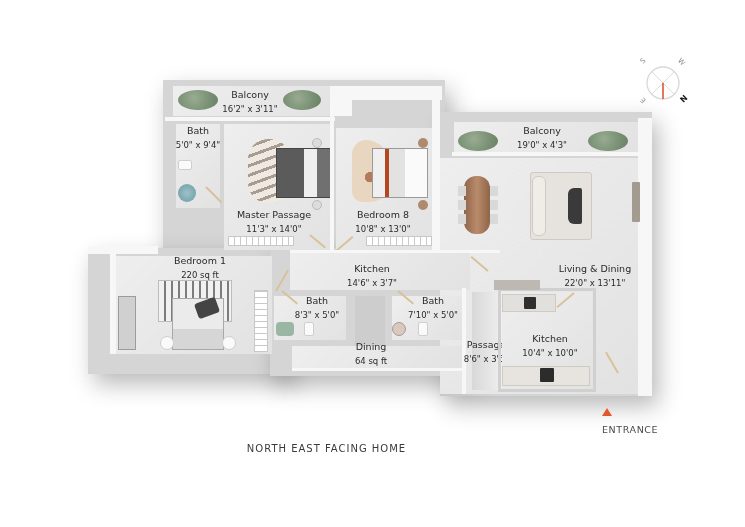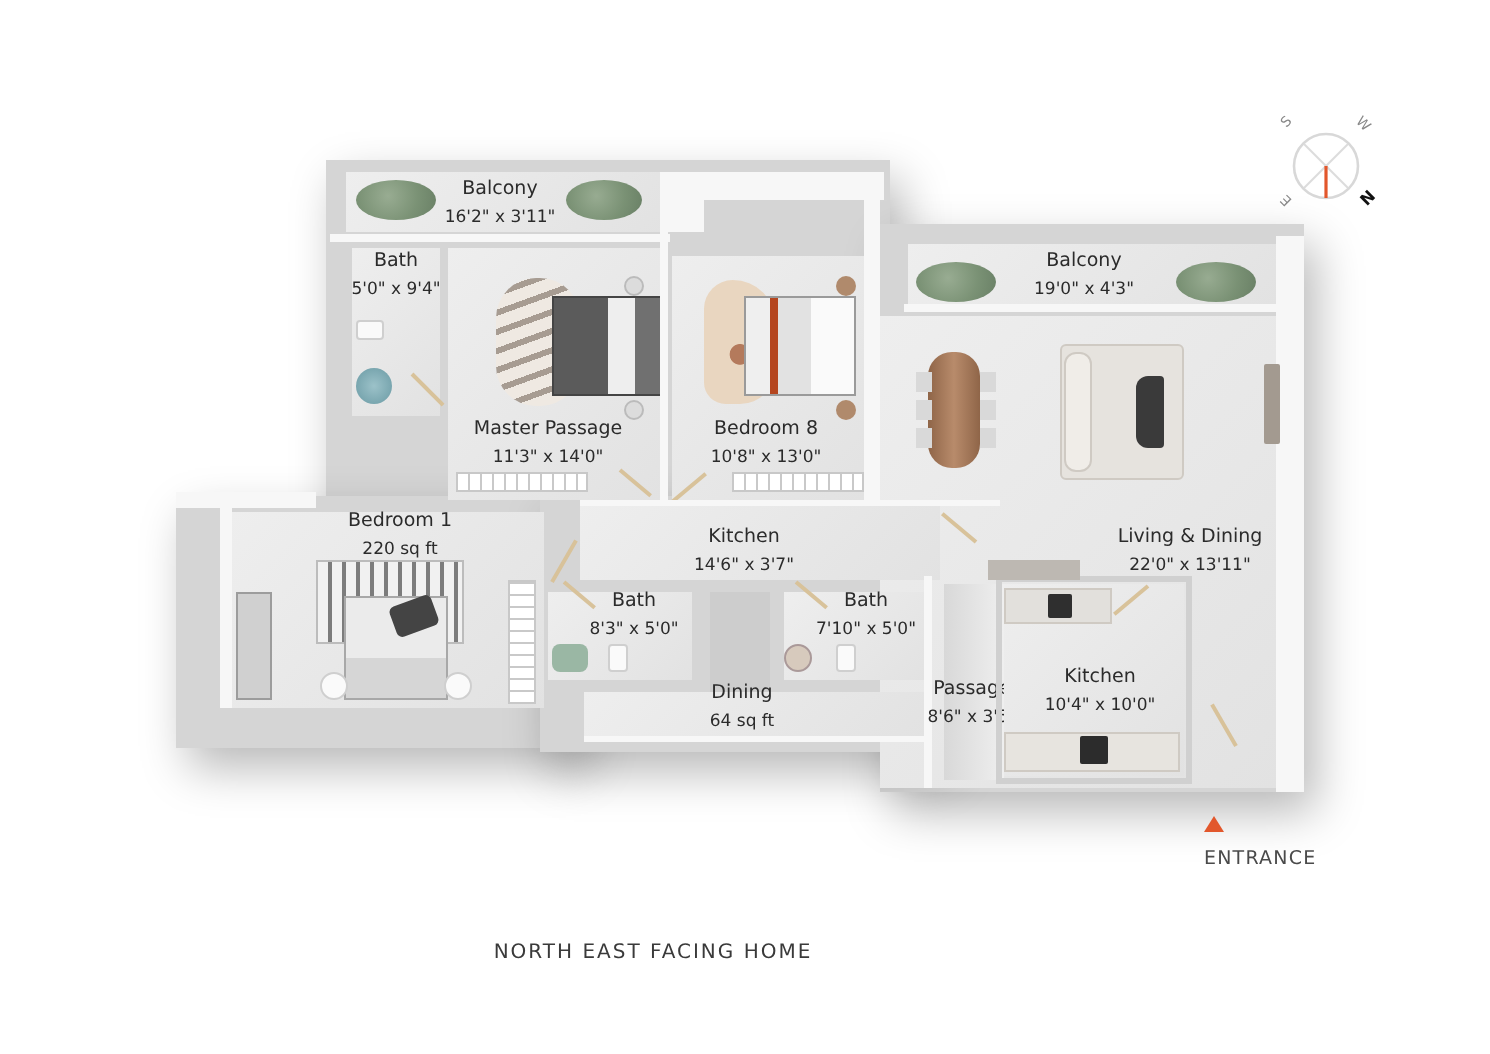--- a/index.html
+++ b/index.html
@@ -179,13 +179,13 @@
   </svg>
   <span class="abs" style="left:5px;top:-3px;font-size:7px;color:#888;transform:rotate(-45deg);">S</span>
   <span class="abs" style="left:42px;top:-2px;font-size:7px;color:#888;transform:rotate(45deg);">W</span>
   <span class="abs" style="left:5px;top:36px;font-size:7px;color:#888;transform:rotate(-135deg);">E</span>
   <span class="abs" style="left:44px;top:34px;font-size:8px;font-weight:bold;color:#111;transform:rotate(135deg);">N</span>
 </div>
 
 <div class="abs" style="left:602px;top:408px;width:0;height:0;border-left:5px solid transparent;border-right:5px solid transparent;border-bottom:8px solid #e2572c;"></div>
 <div class="abs" style="left:602px;top:424px;font-size:9.5px;letter-spacing:0.6px;color:#4a4a4a;">ENTRANCE</div>
 
-<div class="abs" style="left:0;top:471px;width:653px;text-align:center;font-size:10px;letter-spacing:1px;color:#3a3a3a;">NORTH EAST FACING HOME</div>
+<div class="abs" style="left:0;top:443px;width:653px;text-align:center;font-size:10px;letter-spacing:1px;color:#3a3a3a;">NORTH EAST FACING HOME</div>
 
 </body></html>

